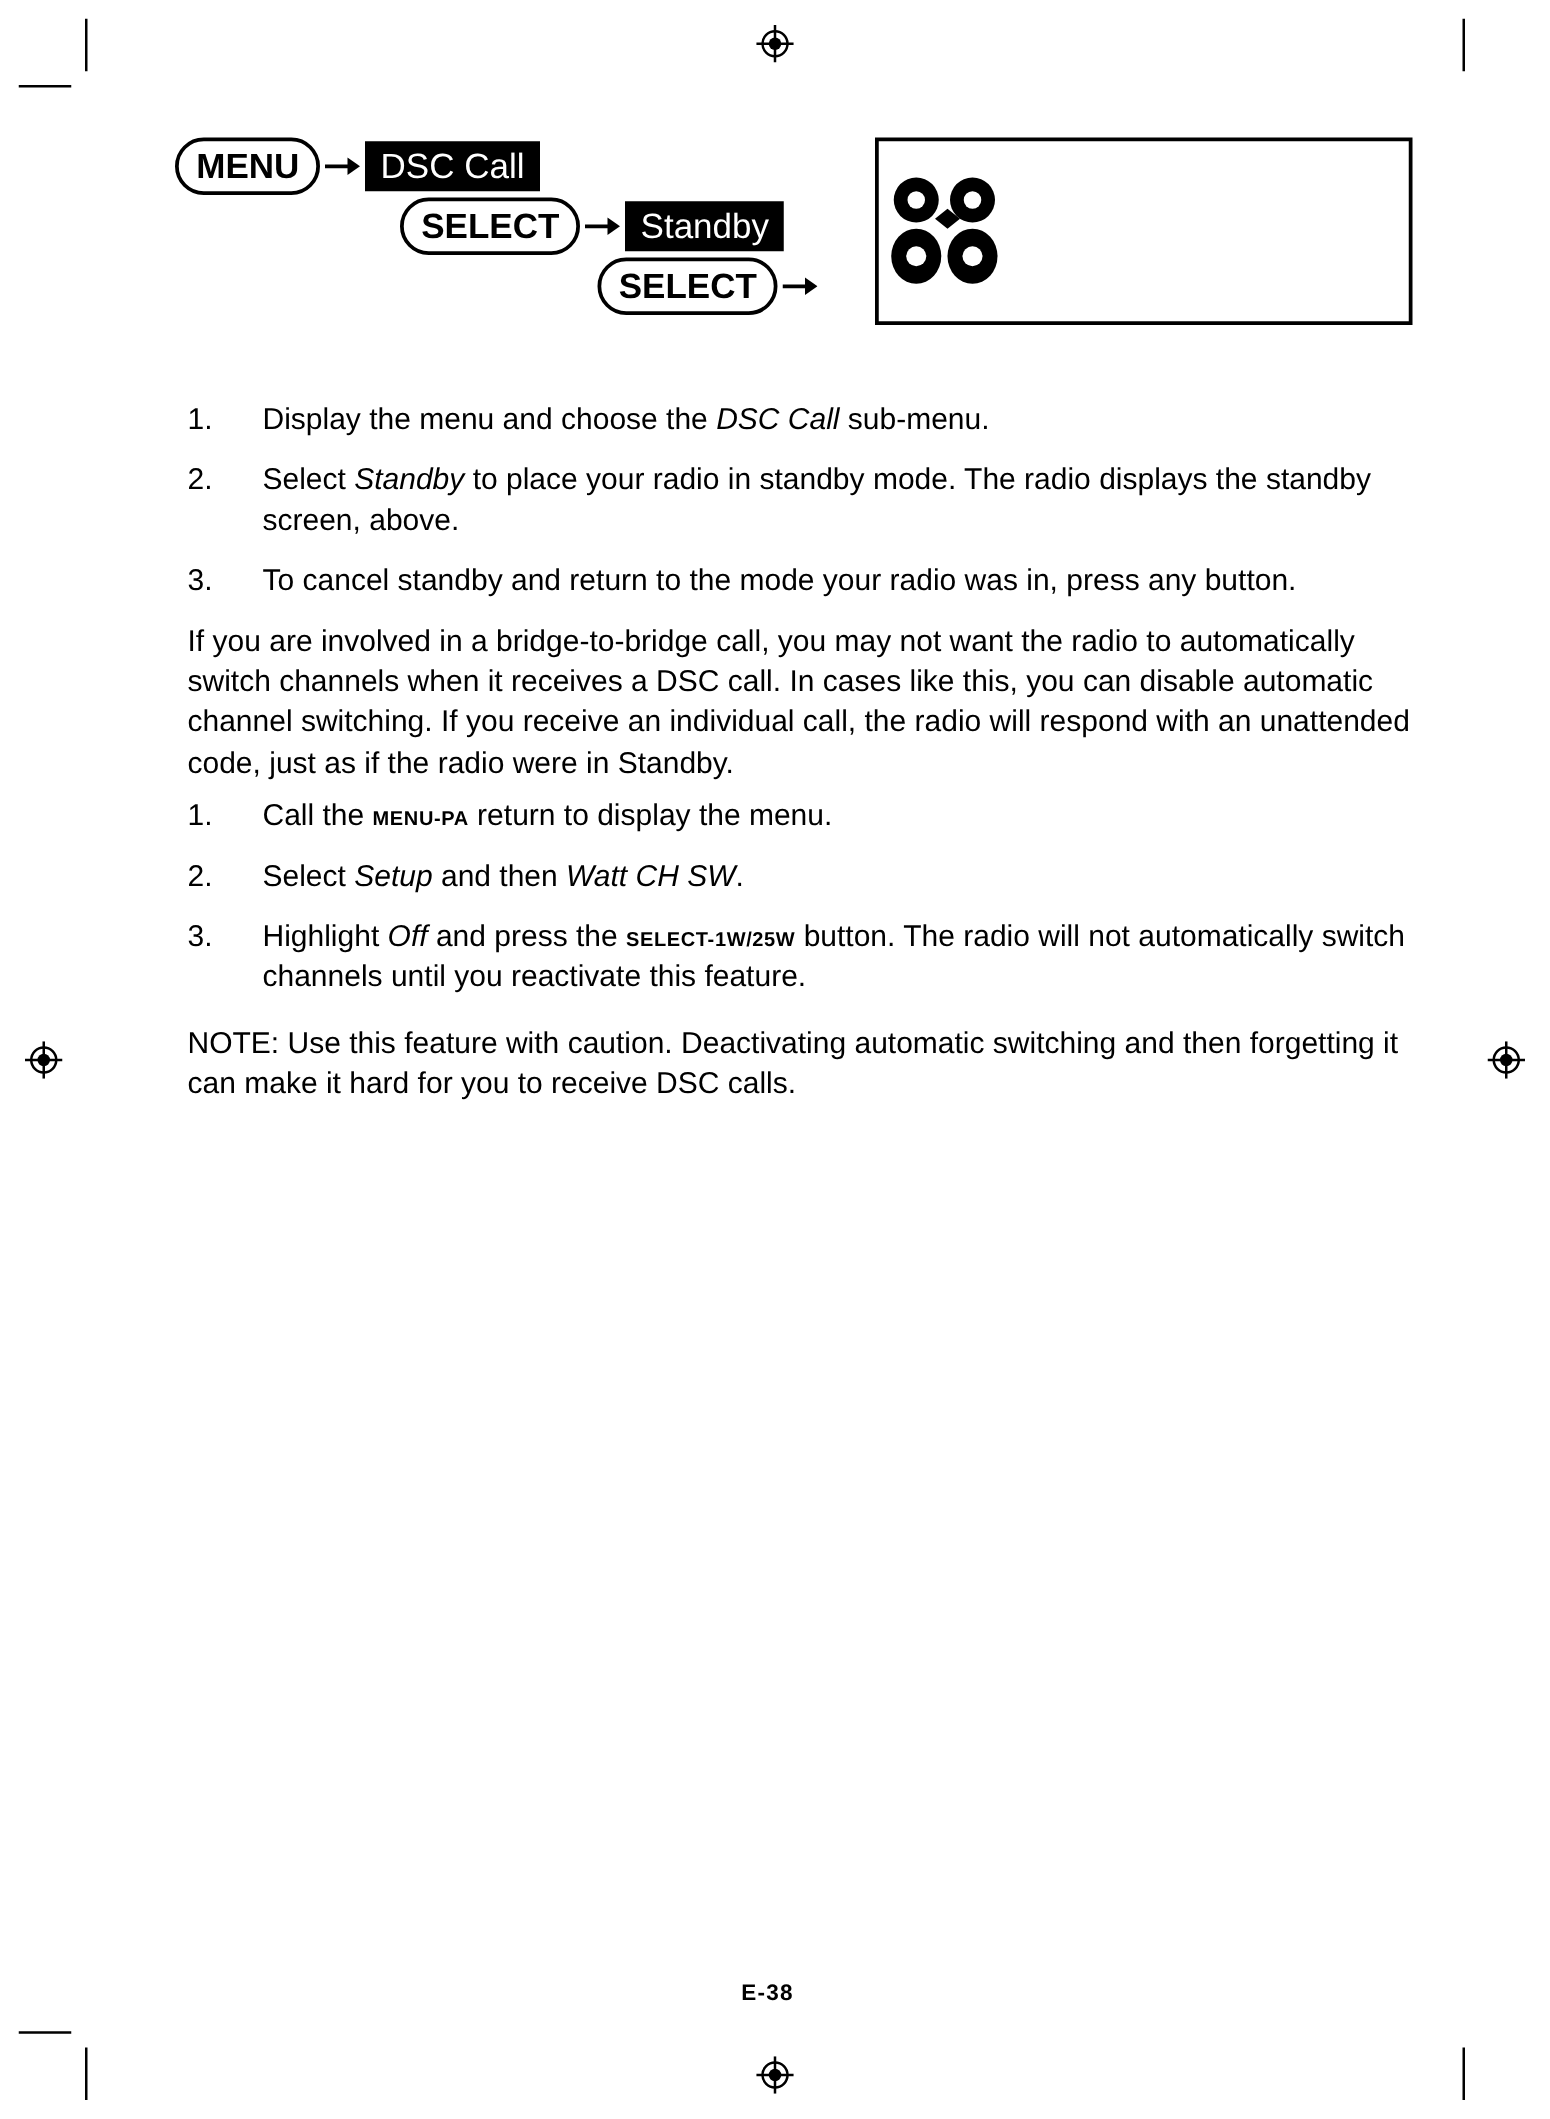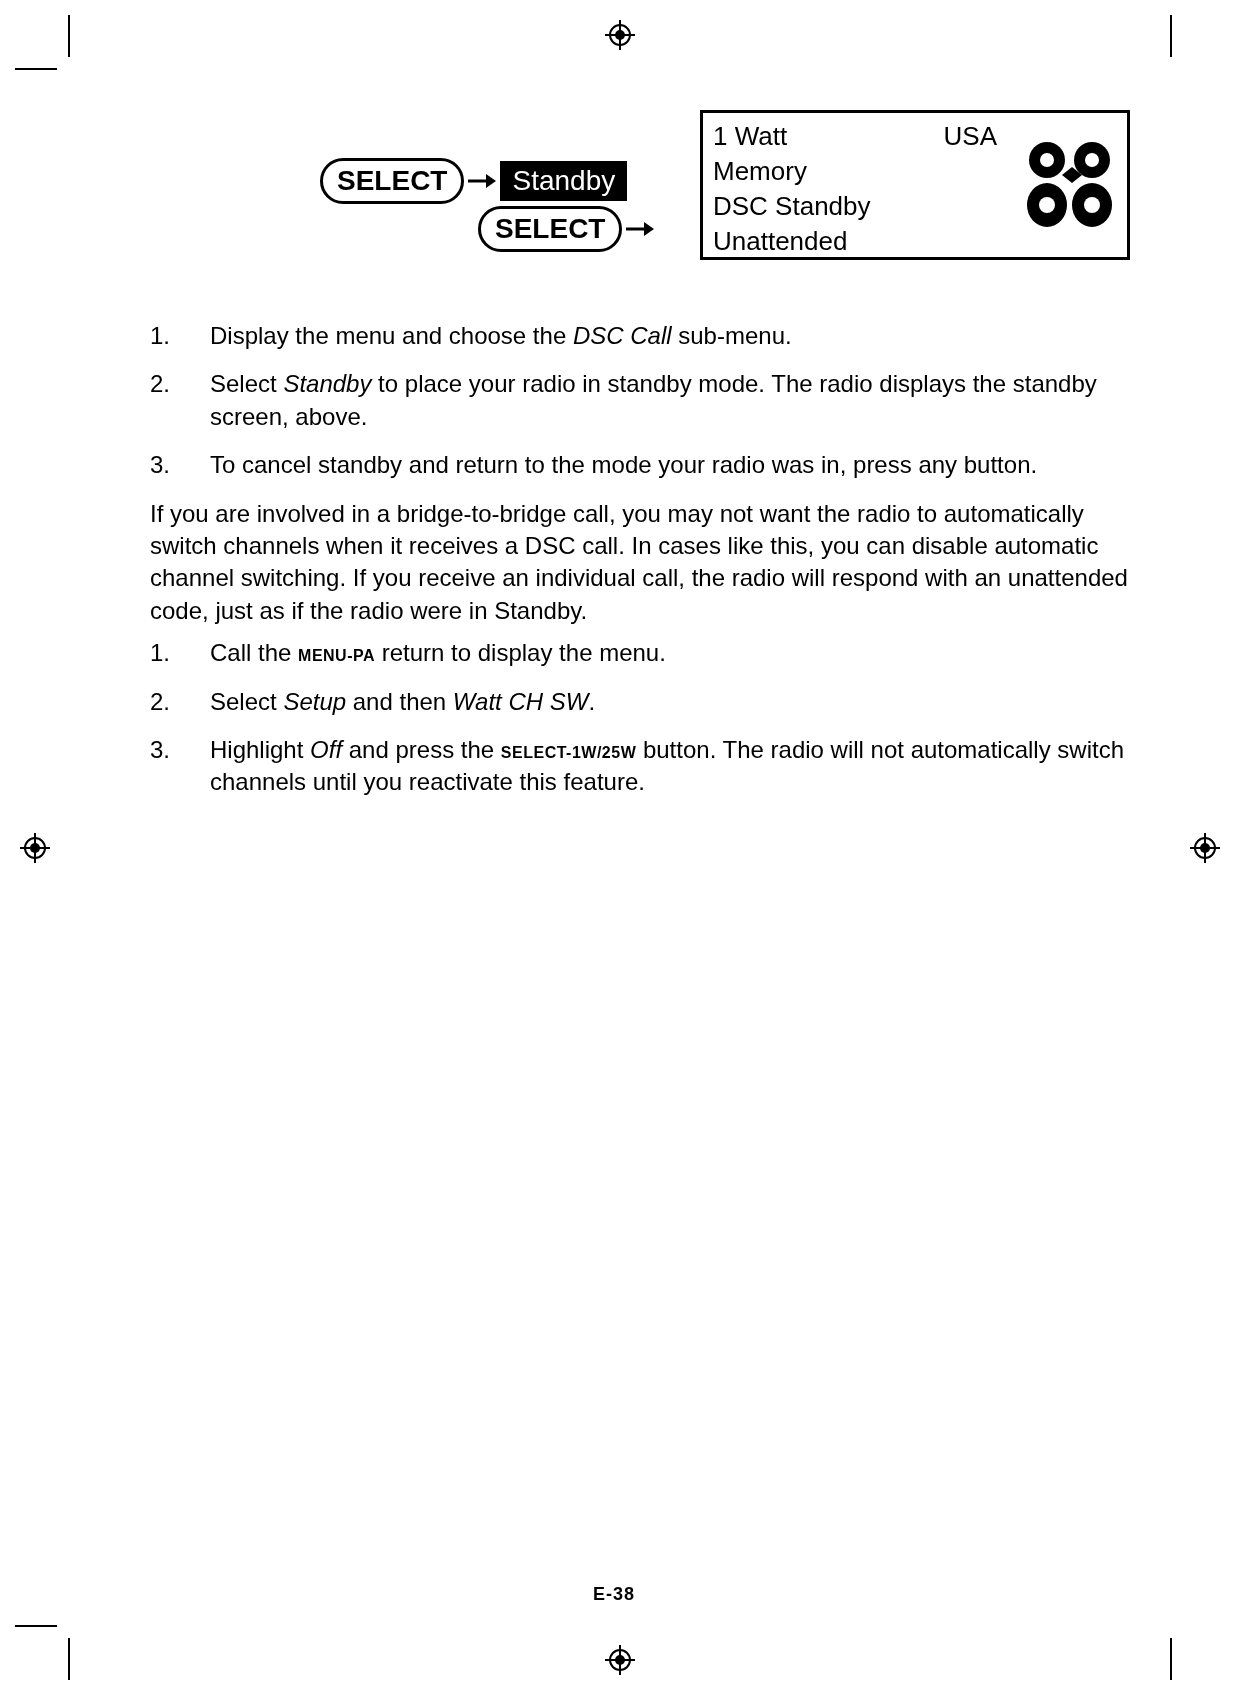--- a/index.html
+++ b/index.html
@@ -98,20 +98,30 @@
       <circle cx="15" cy="15" r="5" fill="#000"></circle>
       <line x1="15" y1="0" x2="15" y2="30" stroke="#000" stroke-width="2"></line>
       <line x1="0" y1="15" x2="30" y2="15" stroke="#000" stroke-width="2"></line>
     </svg>
 </div>
 
 <div class="page">
 
 
   <div class="diagram">
+    <div class="d-row d-row1">
+      <span class="oval">MENU</span>
+      <span class="arrow">
+          <svg viewBox="0 0 28 18">
+            <line x1="0" y1="9" x2="20" y2="9" stroke="#000" stroke-width="3"></line>
+            <polygon points="18,2 28,9 18,16" fill="#000"></polygon>
+          </svg>
+        </span>
+      <span class="blackbox">DSC Call</span>
+    </div>
     <div class="d-row d-row2">
       <span class="oval">SELECT</span>
       <span class="arrow">
           <svg viewBox="0 0 28 18">
             <line x1="0" y1="9" x2="20" y2="9" stroke="#000" stroke-width="3"></line>
             <polygon points="18,2 28,9 18,16" fill="#000"></polygon>
           </svg>
         </span>
       <span class="blackbox">Standby</span>
     </div>
@@ -119,29 +129,20 @@
       <span class="oval">SELECT</span>
       <span class="arrow">
           <svg viewBox="0 0 28 18">
             <line x1="0" y1="9" x2="20" y2="9" stroke="#000" stroke-width="3"></line>
             <polygon points="18,2 28,9 18,16" fill="#000"></polygon>
           </svg>
         </span>
     </div>
 
     <div class="lcd">
-      <div class="lcd-text">
-        <div class="row1">
-          <span>1 Watt</span>
-          <span>USA</span>
-        </div>
-        <div>Memory</div>
-        <div>DSC Standby</div>
-        <div> Unattended</div>
-      </div>
       <div class="lcd-88">
         <svg viewBox="0 0 100 100">
 
           <g fill="#000">
             <ellipse cx="25" cy="25" rx="18" ry="18"></ellipse>
             <ellipse cx="25" cy="70" rx="20" ry="22"></ellipse>
             <ellipse cx="70" cy="25" rx="18" ry="18"></ellipse>
             <ellipse cx="70" cy="70" rx="20" ry="22"></ellipse>
           </g>
           <g fill="#fff">
@@ -194,16 +195,17 @@
         </div>
       </div>
       <div class="li">
         <div class="num">3.</div>
         <div class="txt">
           <span>Highlight </span><em class="i">Off</em><span> and press the </span><span class="smallcaps">SELECT-1W/25W</span><span> button. The radio will not automatically switch channels until you reactivate this feature.</span>
         </div>
       </div>
     </div>
 
+    <div class="note">NOTE: Use this feature with caution. Deactivating automatic switching and then forgetting it can make it hard for you to receive DSC calls.</div>
   </div>
 
   <div class="pagenum">E-38</div>
 </div>
 
 </body></html>

